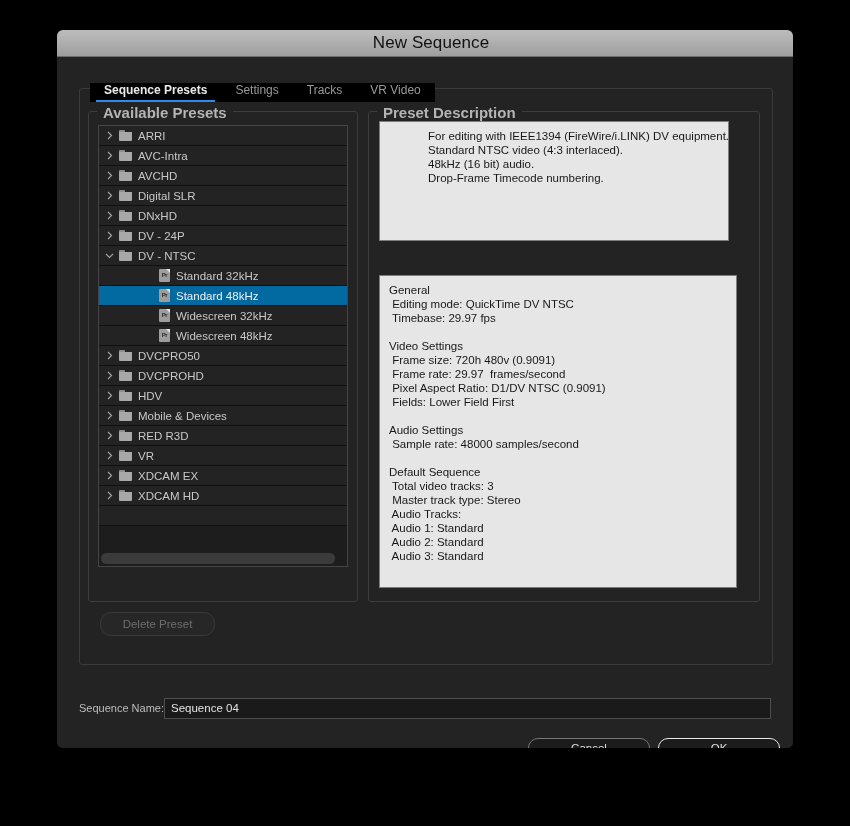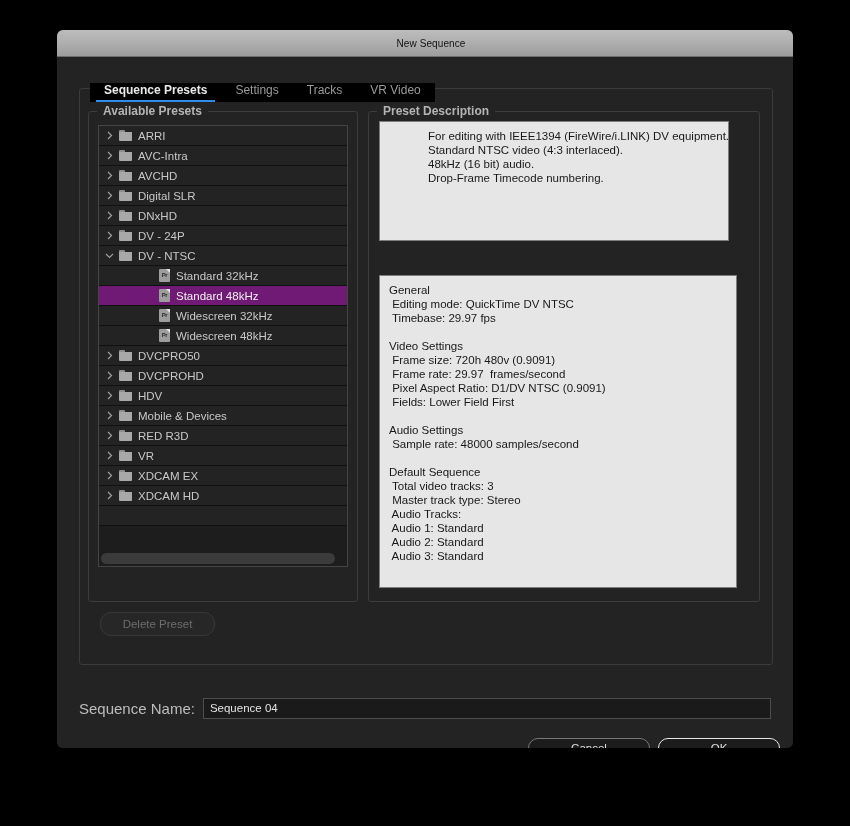--- a/index.html
+++ b/index.html
@@ -29,21 +29,21 @@
   
   #titlebar {
     height: 26px;
     background: linear-gradient(to bottom, #bcbcbc 0%, #b0b0b0 45%, #9d9d9d 100%);
     border-bottom: 1px solid #6d6d6d;
     display: flex;
     align-items: center;
     justify-content: center;
   }
   #titlebar .title {
-    font-size: 10px;
+    font-size: 17px;
     color: #121212;
     letter-spacing: .1px;
     margin-left: 12px;
   }
 
   
   #body {
     position: relative;
     height: 691px;
     background: #232323;
@@ -98,21 +98,21 @@
     position: absolute;
     border: 1px solid #3d3d3d;
     border-radius: 3px;
   }
   .group > .legend {
     position: absolute;
     top: -8px;
     left: 8px;
     background: #232323;
     padding: 0 6px;
-    font-size: 12px;
+    font-size: 15px;
     color: #b4b4b4;
     font-weight: bold;
     white-space: nowrap;
   }
 
   #group-presets {
     left: 8px;
     top: 22px;
     width: 268px;
     height: 489px;
@@ -140,21 +140,21 @@
     display: flex;
     align-items: center;
     border-bottom: 1px solid #101010;
     background: #232323;
     font-size: 11.5px;
     color: #c8c8c8;
     cursor: default;
     white-space: nowrap;
   }
   .tree-row.selected {
-    background: #701a75;
+    background: #0369a1;
     color: #f0f0f0;
   }
   .tree-row .twisty {
     width: 20px;
     text-align: center;
     color: #9a9a9a;
     font-size: 9px;
     line-height: 1;
     flex: 0 0 20px;
   }
@@ -278,23 +278,23 @@
   #seqname-row {
     position: absolute;
     left: 22px;
     top: 640px;
     width: 692px;
     height: 22px;
     display: flex;
     align-items: center;
   }
   #seqname-label {
-    font-size: 15px;
+    font-size: 11px;
     color: #bdbdbd;
-    margin-right: 8px;
+    margin-right: 0;
     white-space: nowrap;
   }
   #seqname-input {
     flex: 1;
     height: 21px;
     background: #1a1a1a;
     border: 1px solid #4d4d4d;
     color: #e3e3e3;
     font-size: 11.5px;
     font-family: Liberation Sans, sans-serif;

